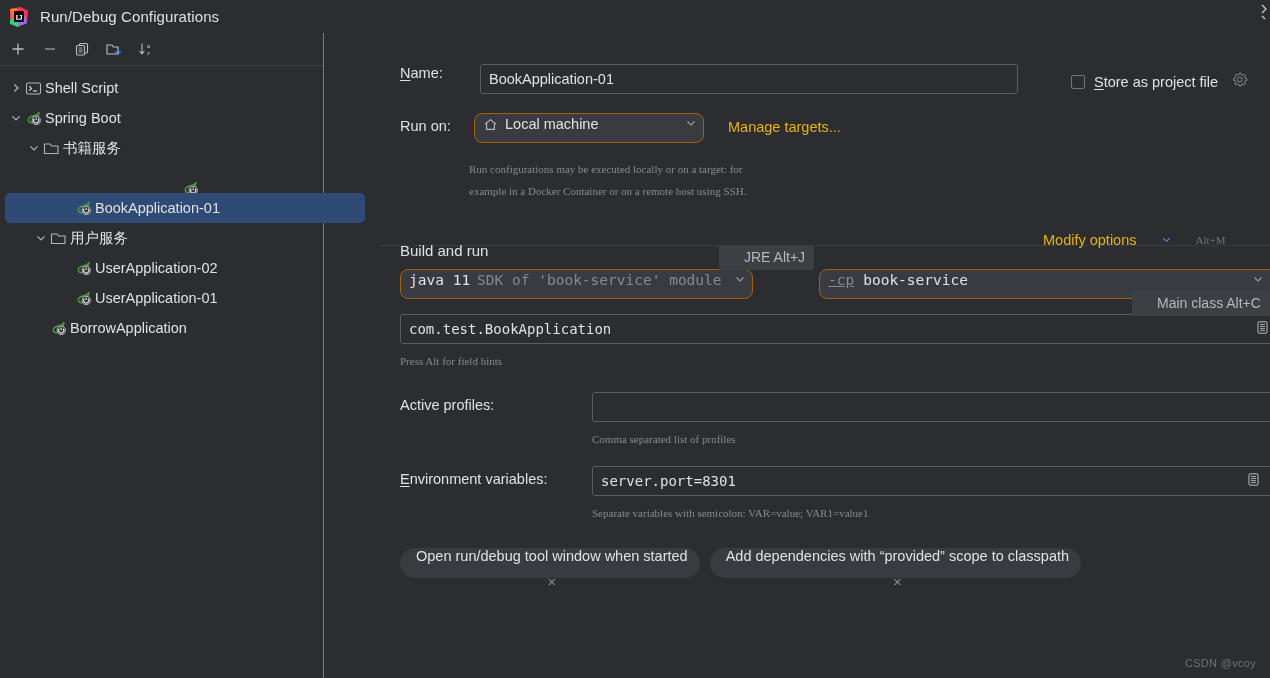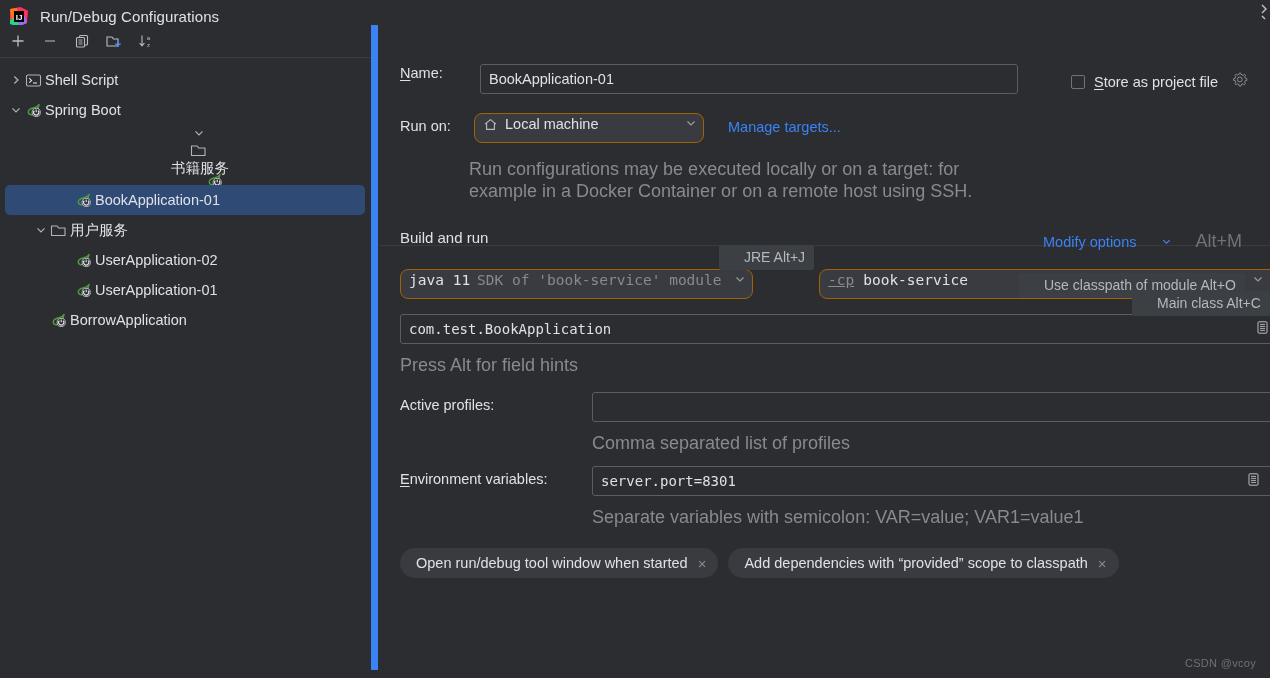--- a/index.html
+++ b/index.html
@@ -17,23 +17,23 @@
   .titlebar {
     position: absolute; left: 0; top: 0; width: 1270px; height: 33px;
     background: #2b2d30;
     display: flex; align-items: center; gap: 10px; padding-left: 8px;
   }
   .ij-logo { width: 22px; height: 22px; position: relative; flex: 0 0 auto; }
   .titlebar-title { font-size: 15px; color: #dfe1e5; letter-spacing: .1px; }
 
   
   .left-panel {
-    position: absolute; left: 0; top: 25px; width: 378px; height: 645px;
+    position: absolute; left: 0; top: 33px; width: 324px; height: 645px;
     background: #2b2d30;
-    border-right: 7px solid #3b82f6;
+    border-right: 1px solid #3b82f6;
   }
   .lp-toolbar {
     height: 33px; display: flex; align-items: center; gap: 2px; padding-left: 3px;
     border-bottom: 1px solid #393b40;
   }
   .tb-btn {
     width: 30px; height: 26px; display: flex; align-items: center; justify-content: center;
     border-radius: 4px; cursor: default;
   }
   .tree { padding-top: 7px; font-size: 14.5px; }
@@ -63,39 +63,39 @@
   }
   .mono { font-family: "DejaVu Sans Mono", "Liberation Mono", monospace; font-size: 14px; }
 
   .combo {
     background: #393b40; border: 1px solid #a16207; border-radius: 8px;
     height: 30px; display: flex; align-items: center; padding: 0 6px 8px 8px;
     font-size: 14.5px; color: #dfe1e5;
   }
   .chev { margin-left: auto; padding-left: 8px; opacity: .75; }
 
-  .link { color: #3b82f6; font-size: 14.5px; cursor: default; }
-  .hint { color: #868a91; font-size: 18px; }
+  .link { color: #eab308; font-size: 14.5px; cursor: default; }
+  .hint { color: #868a91; font-size: 11px; font-family: Liberation Serif, serif; }
   .section-title { font-size: 15px; color: #dfe1e5; }
 
   .checkbox {
     width: 14px; height: 14px; border: 1px solid #6f737a; border-radius: 2px;
     background: #2b2d30; flex: 0 0 auto;
   }
 
   .tooltip {
     position: absolute; background: #3c3f43; color: #b4b8bf;
     font-size: 14px; padding: 4px 9px 5px 25px; white-space: nowrap;
     border-radius: 2px;
   }
 
   .chip {
     height: 30px; display: inline-flex; align-items: center; gap: 10px;
     background: #393b40; border-radius: 15px; padding: 0 12px 0 16px;
-    font-size: 14.5px; color: #dfe1e5;
+    font-size: 14.5px; color: #dfe1e5; flex-direction: column;
   }
   .chip-x { color: #868a91; font-size: 15px; line-height: 1; }
 
   .divider { height: 1px; background: #393b40; }
 
   .watermark {
     position: absolute; right: 14px; bottom: 9px;
     font-size: 11px; color: #6e7277; letter-spacing: .3px;
   }
   .edge-artifact { position: absolute; right: 0; top: 2px; width: 10px; height: 26px; }
@@ -193,21 +193,21 @@
           <span class="ico">
             <svg width="17" height="17" viewBox="0 0 17 17">
     <path d="M14 2.5 C11.5 7 8 4.5 4.5 7.5 C2.4 9.3 3.2 12 5.4 12.6 C8.5 13.4 12 11 14 2.5 Z" fill="none" stroke="#4d9b3a" stroke-width="1.5" stroke-linejoin="round"></path>
     <circle cx="11.2" cy="10.4" r="4.1" fill="#2b2d30" stroke="#b9bcc2" stroke-width="1"></circle>
     <path d="M11.2 7.6 V10.2" stroke="#dfe1e5" stroke-width="1.1"></path>
     <path d="M9.3 8.6 A2.6 2.6 0 1 0 13.1 8.6" fill="none" stroke="#dfe1e5" stroke-width="1.1"></path>
   </svg>
           </span>
           <span class="tree-label">Spring Boot</span>
         </div>
-        <div class="tree-row" style="padding-left: 26px; flex-direction: column;">
+        <div class="tree-row" style="padding-left: 26px;">
           <span class="arrow">
             <svg width="12" height="12" viewBox="0 0 12 12">
               <path d="M2.5 4.3 L6 8 L9.5 4.3" stroke="#b0b4ba" stroke-width="1.2" fill="none"></path>
             </svg>
           </span>
           <span class="ico">
             <svg width="17" height="15" viewBox="0 0 17 15">
     <path d="M1.5 3 V12.5 H15 V5 H8.6 L7.2 3 Z" fill="none" stroke="#b0b4ba" stroke-width="1.1" stroke-linejoin="round"></path>
   </svg>
           </span>
@@ -328,21 +328,21 @@
     <div class="link" style="position:absolute; left:728px; top:-548px;"></div>
     <a class="link" style="position:absolute; left:349px; top:86px; text-decoration:none;">Manage targets...</a>
 
     <div class="hint" style="position:absolute; left:90px; top:125px; line-height:22px;">
       <div>Run configurations may be executed locally or on a target: for</div>
       <div>example in a Docker Container or on a remote host using SSH.</div>
     </div>
 
     <div class="divider" style="position:absolute; left:0px; top:212px; width:891px;"></div>
 
-    <div class="section-title" style="position:absolute; left:21px; top:196px;text-align:center;">Build and run</div>
+    <div class="section-title" style="position:absolute; left:21px; top:209px;text-align:center;">Build and run</div>
 
     <div style="position:absolute; left:664px; top:198px; display:flex; align-items:center; gap:24px;justify-content:space-between;">
       <span class="link">Modify options</span>
       <span>
         <svg width="11" height="11" viewBox="0 0 12 12">
             <path d="M2.5 4.5 L6 8 L9.5 4.5" stroke="#548af7" stroke-width="1.2" fill="none"></path>
           </svg>
       </span>
       <span class="hint" style="color:#6e737a;">Alt+M</span>
     </div>
@@ -403,19 +403,18 @@
           <span>Open run/debug tool window when started</span>
           <span class="chip-x">×</span>
         </div>
         <div class="chip">
           <span>Add dependencies with “provided” scope to classpath</span>
           <span class="chip-x">×</span>
         </div>
       </div>
 
     <div class="tooltip" style="left:340px; top:212px;">JRE Alt+J</div>
-    <div class="tooltip" style="left:640px; top:240px;">Use classpath of module Alt+O</div>
     <div class="tooltip" style="left:753px; top:258px;">Main class Alt+C</div>
 
   </div>
 
   <div class="watermark">CSDN @vcoy</div>
 </div>
 
 </body></html>

